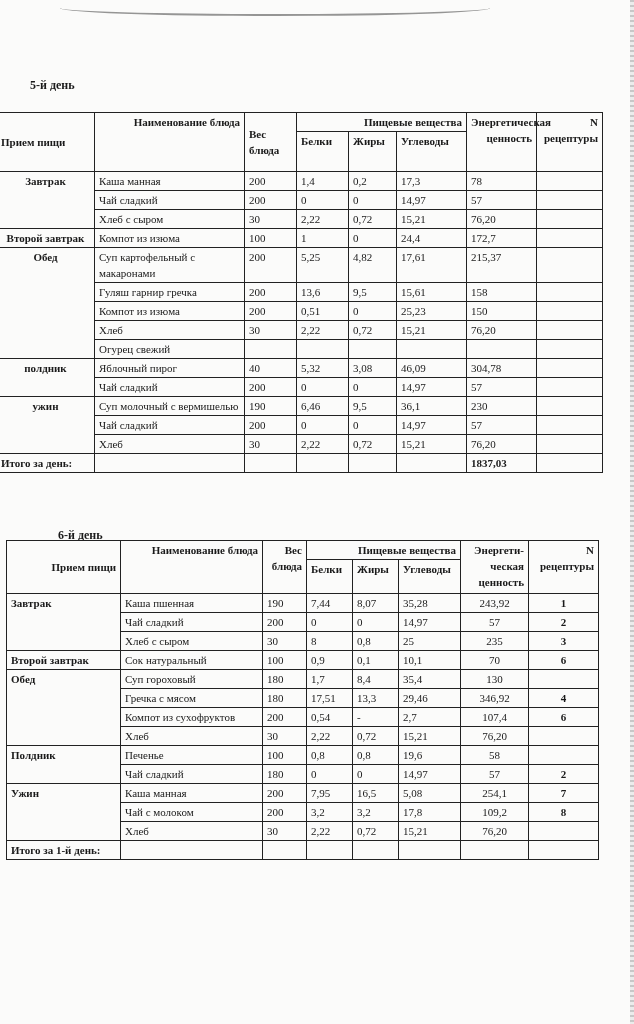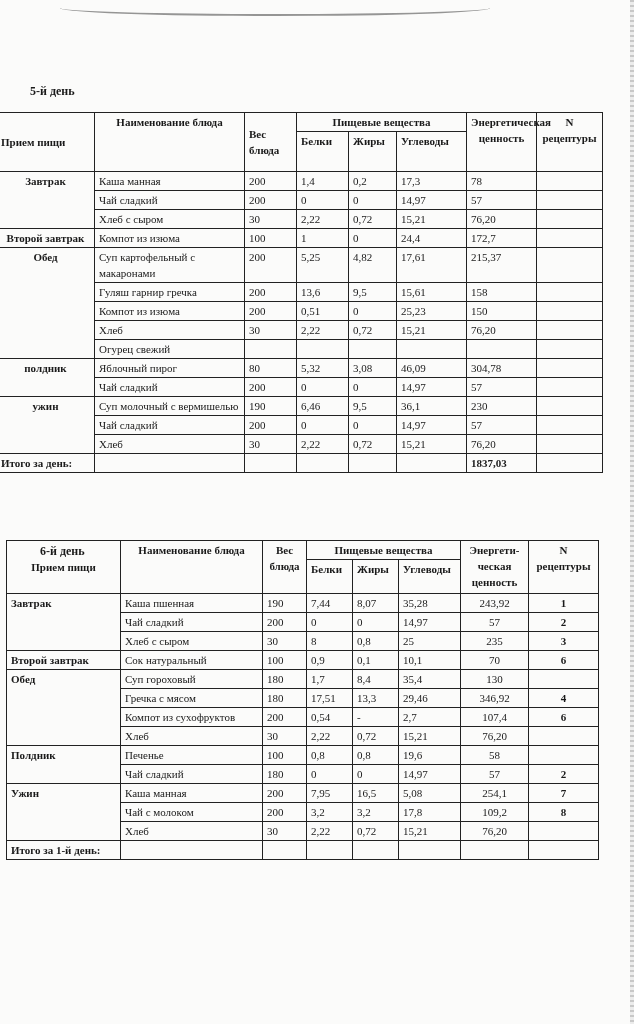--- a/index.html
+++ b/index.html
@@ -24,36 +24,36 @@
     }
     table {
       position: absolute; border-collapse: collapse; table-layout: fixed;
       font-size: 11px;
     }
     td, th {
       border: 1px solid #222; padding: 1px 4px; vertical-align: top;
       font-weight: normal; line-height: 16px; text-align: left;
     }
     th { font-weight: bold; }
-    .hdr-c { text-align: center; }
+    .hdr-c { text-align: right; }
     .meal { font-weight: bold; border-top: 1px solid #222; }
     .meal-center { text-align: center; }
     .total { font-weight: bold; }
     .num-c { text-align: center; }
 
     #t5 { left: -4px; top: 112px; width: 548px; }
     #t6 { left: 6px; top: 540px; width: 592px; }
   </style>
 </head>
 <body>
 
 <div class="top-curl"></div>
 <div class="right-edge"></div>
 
-<div class="day-title" style="left:30px; top:84px;">5-й день</div>
+<div class="day-title" style="left:30px; top:78px;">5-й день</div>
 <table id="t5">
   <colgroup>
     <col style="width:98px">
       <col style="width:150px">
       <col style="width:52px">
     <col style="width:52px">
       <col style="width:48px">
       <col style="width:70px">
     <col style="width:70px">
       <col style="width:66px">
@@ -154,21 +154,21 @@
         <td></td>
         <td></td>
         <td></td>
         <td></td>
         <td></td>
         <td style="font-weight: bold;"></td>
       </tr>
       <tr>
         <td rowspan="2" class="meal meal-center">полдник</td>
         <td>Яблочный пирог</td>
-        <td>80</td>
+        <td>40</td>
         <td>5,32</td>
         <td>3,08</td>
         <td>46,09</td>
         <td>304,78</td>
         <td style="font-weight: bold;"></td>
       </tr>
       <tr>
         <td>Чай сладкий</td>
         <td>200</td>
         <td>0</td>
@@ -211,21 +211,21 @@
         <td></td>
         <td></td>
         <td></td>
         <td></td>
         <td class="total">1837,03</td>
         <td></td>
       </tr>
     </tbody>
 </table>
 
-<div class="day-title" style="left:40px; top:528px;margin-top:16px;">6-й день</div>
+<div class="day-title" style="left:58px; top:528px;">6-й день</div>
 <table id="t6">
   <colgroup>
     <col style="width:114px">
       <col style="width:142px">
       <col style="width:44px">
     <col style="width:46px">
       <col style="width:46px">
       <col style="width:62px">
     <col style="width:68px">
       <col style="width:70px">

